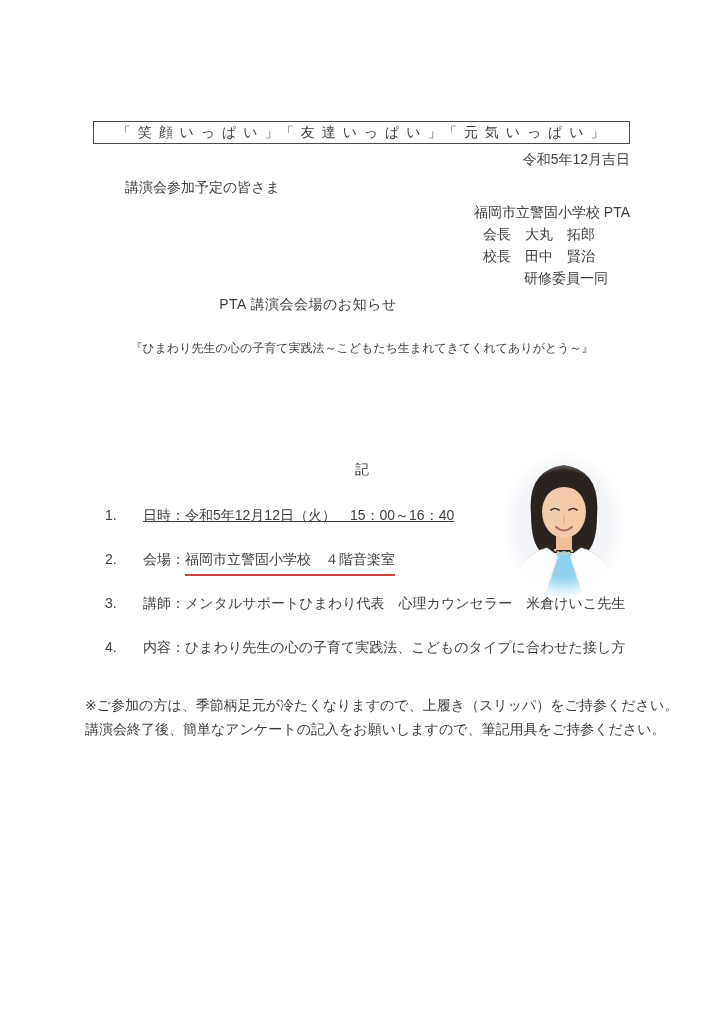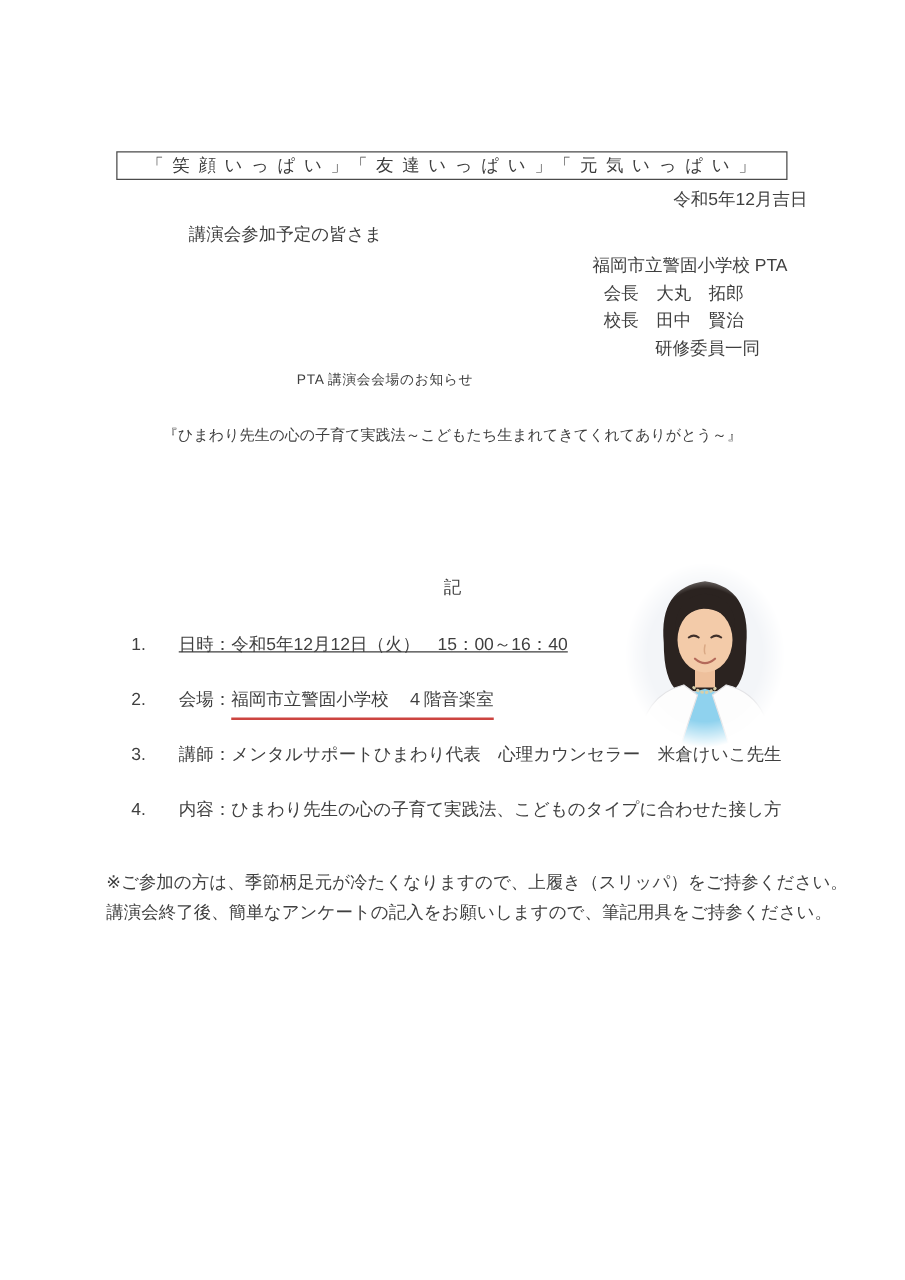--- a/index.html
+++ b/index.html
@@ -16,27 +16,27 @@
   .abs{position:absolute;}
   .banner{
     left:93px;top:121px;width:535px;height:21px;
     border:1px solid #4a4a4a;
     text-align:center;
     line-height:21px;
     letter-spacing:1.5px;
     white-space:nowrap;
     color:#3b3b3b;
   }
-  .date-line{left:0;top:151px;width:630px;text-align:right;padding-left:16px;}
-  .addressee{left:111px;top:179px;padding-left:40px;}
+  .date-line{left:0;top:151px;width:630px;text-align:right;}
+  .addressee{left:85px;top:179px;padding-left:40px;}
   .sender{left:0;top:201px;width:630px;text-align:right;line-height:22px;}
   .sender .s-org{display:block;}
   .sender .s-person{display:block;padding-right:35px;}
   .sender .s-committee{display:block;padding-right:22px;}
-  .doc-title{left:0;top:296px;width:616px;text-align:center;font-size:11px;letter-spacing:.5px;}
+  .doc-title{left:0;top:296px;width:616px;text-align:center;font-size:14px;letter-spacing:.5px;}
   .doc-subtitle{left:0;top:340px;width:724px;text-align:center;font-size:12px;}
   .body-par{left:105px;top:390px;line-height:22.5px;}
   .record-marker{left:0;top:461px;width:724px;text-align:center;}
   .list-row{left:105px;white-space:nowrap;}
   .row-1{top:507px;text-decoration:underline;}
   .row-2{top:551px;}
   .row-3{top:595px;}
   .row-4{top:639px;}
   .list-no{display:inline-block;width:38px;}
   .underlined{border-bottom:2px solid #cc4440;padding-bottom:7px;}

